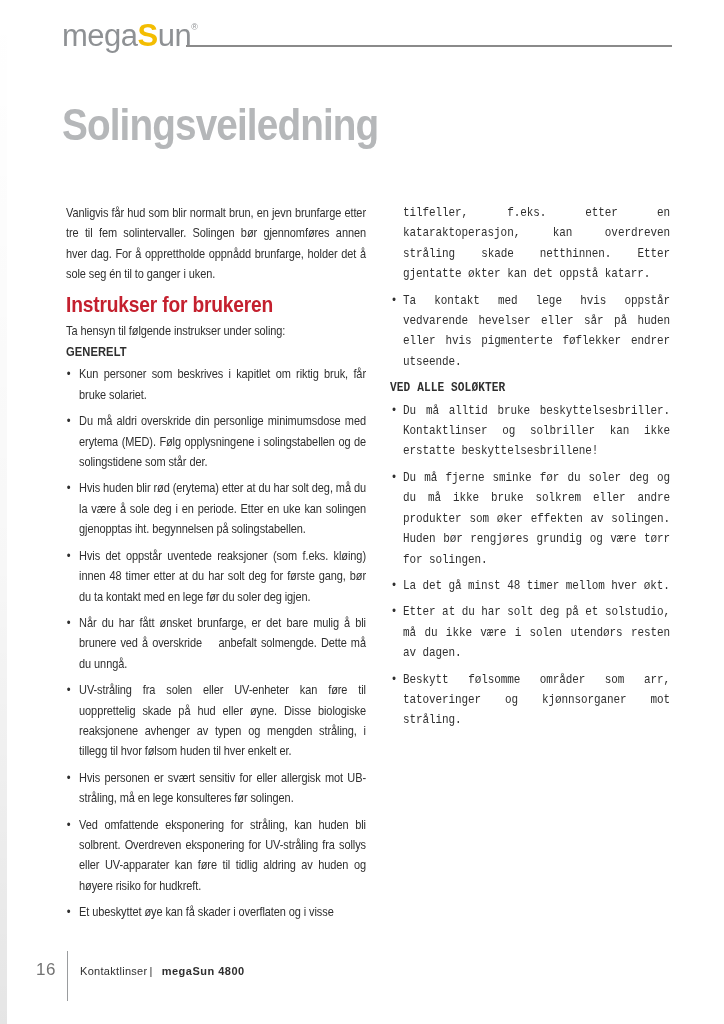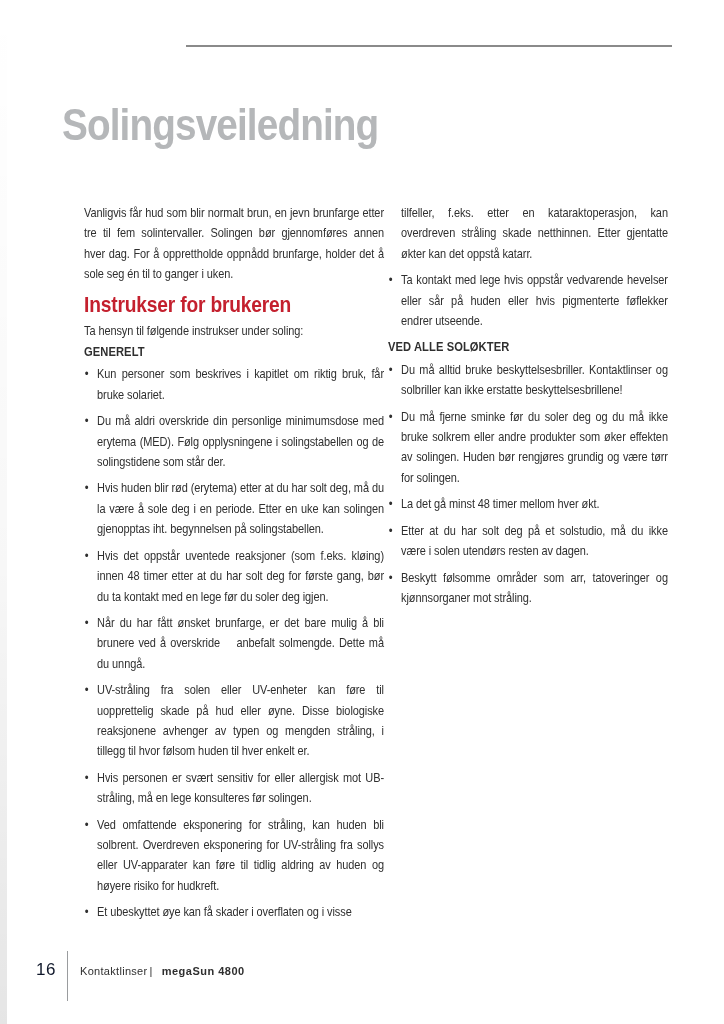--- a/index.html
+++ b/index.html
@@ -51,28 +51,28 @@
     color: #b5b7b9;
     letter-spacing: -1px;
     white-space: nowrap;
     transform: scaleX(0.88);
     transform-origin: 0 0;
   }
 
   
   .cols {
     position: absolute;
-    left: 84px;
+    left: 66px;
     top: 203px;
     width: 602px;
     display: flex;
-    gap: 4px;
+    gap: 24px;
   }
   .col-outer.left  { width: 300px; }
-  .col-outer.right { width: 280px; }
+  .col-outer.right { width: 280px; font-family: Liberation Mono, monospace; }
   .col-inner {
     transform: scaleX(0.872);
     transform-origin: 0 0;
   }
   .col-inner.left-inner  { width: 344px; }
   .col-inner.right-inner { width: 321px; }
 
   .body {
     font-size: 12.6px;
     line-height: 20.4px;
@@ -120,21 +120,21 @@
     padding-left: 15px;
     margin-bottom: 6px;
   }
 
   
   .page-num {
     position: absolute;
     left: 36px;
     top: 960px;
     font-size: 17px;
-    color: #0f172a;
+    color: #737373;
     letter-spacing: 0.5px;
   }
   .footer-rule {
     position: absolute;
     left: 67px;
     top: 951px;
     width: 1px;
     height: 50px;
     background: #9a9c9e;
   }
@@ -160,20 +160,21 @@
       rgba(0,0,0,0.03) 55%,
       rgba(0,0,0,0.10) 100%);
     pointer-events: none;
   }
 </style>
 </head>
 <body>
 
 <div class="page">
 
+  <div class="logo"><span class="logo-gray">mega</span><span class="logo-yellow">S</span><span class="logo-gray">un</span><span class="logo-reg">®</span></div>
   <div class="header-rule"></div>
 
   <h1 class="page-title">Solingsveiledning</h1>
 
   <div class="cols">
 
     <div class="col-outer left">
       <div class="col-inner left-inner">
         <p class="body intro">Vanligvis får hud som blir normalt brun, en jevn brunfarge etter tre til fem solintervaller. Solingen bør gjennomføres annen hver dag. For å opprettholde oppnådd brunfarge, holder det å sole seg én til to ganger i uken.</p>
         <h2 class="red-heading">Instrukser for brukeren</h2>

